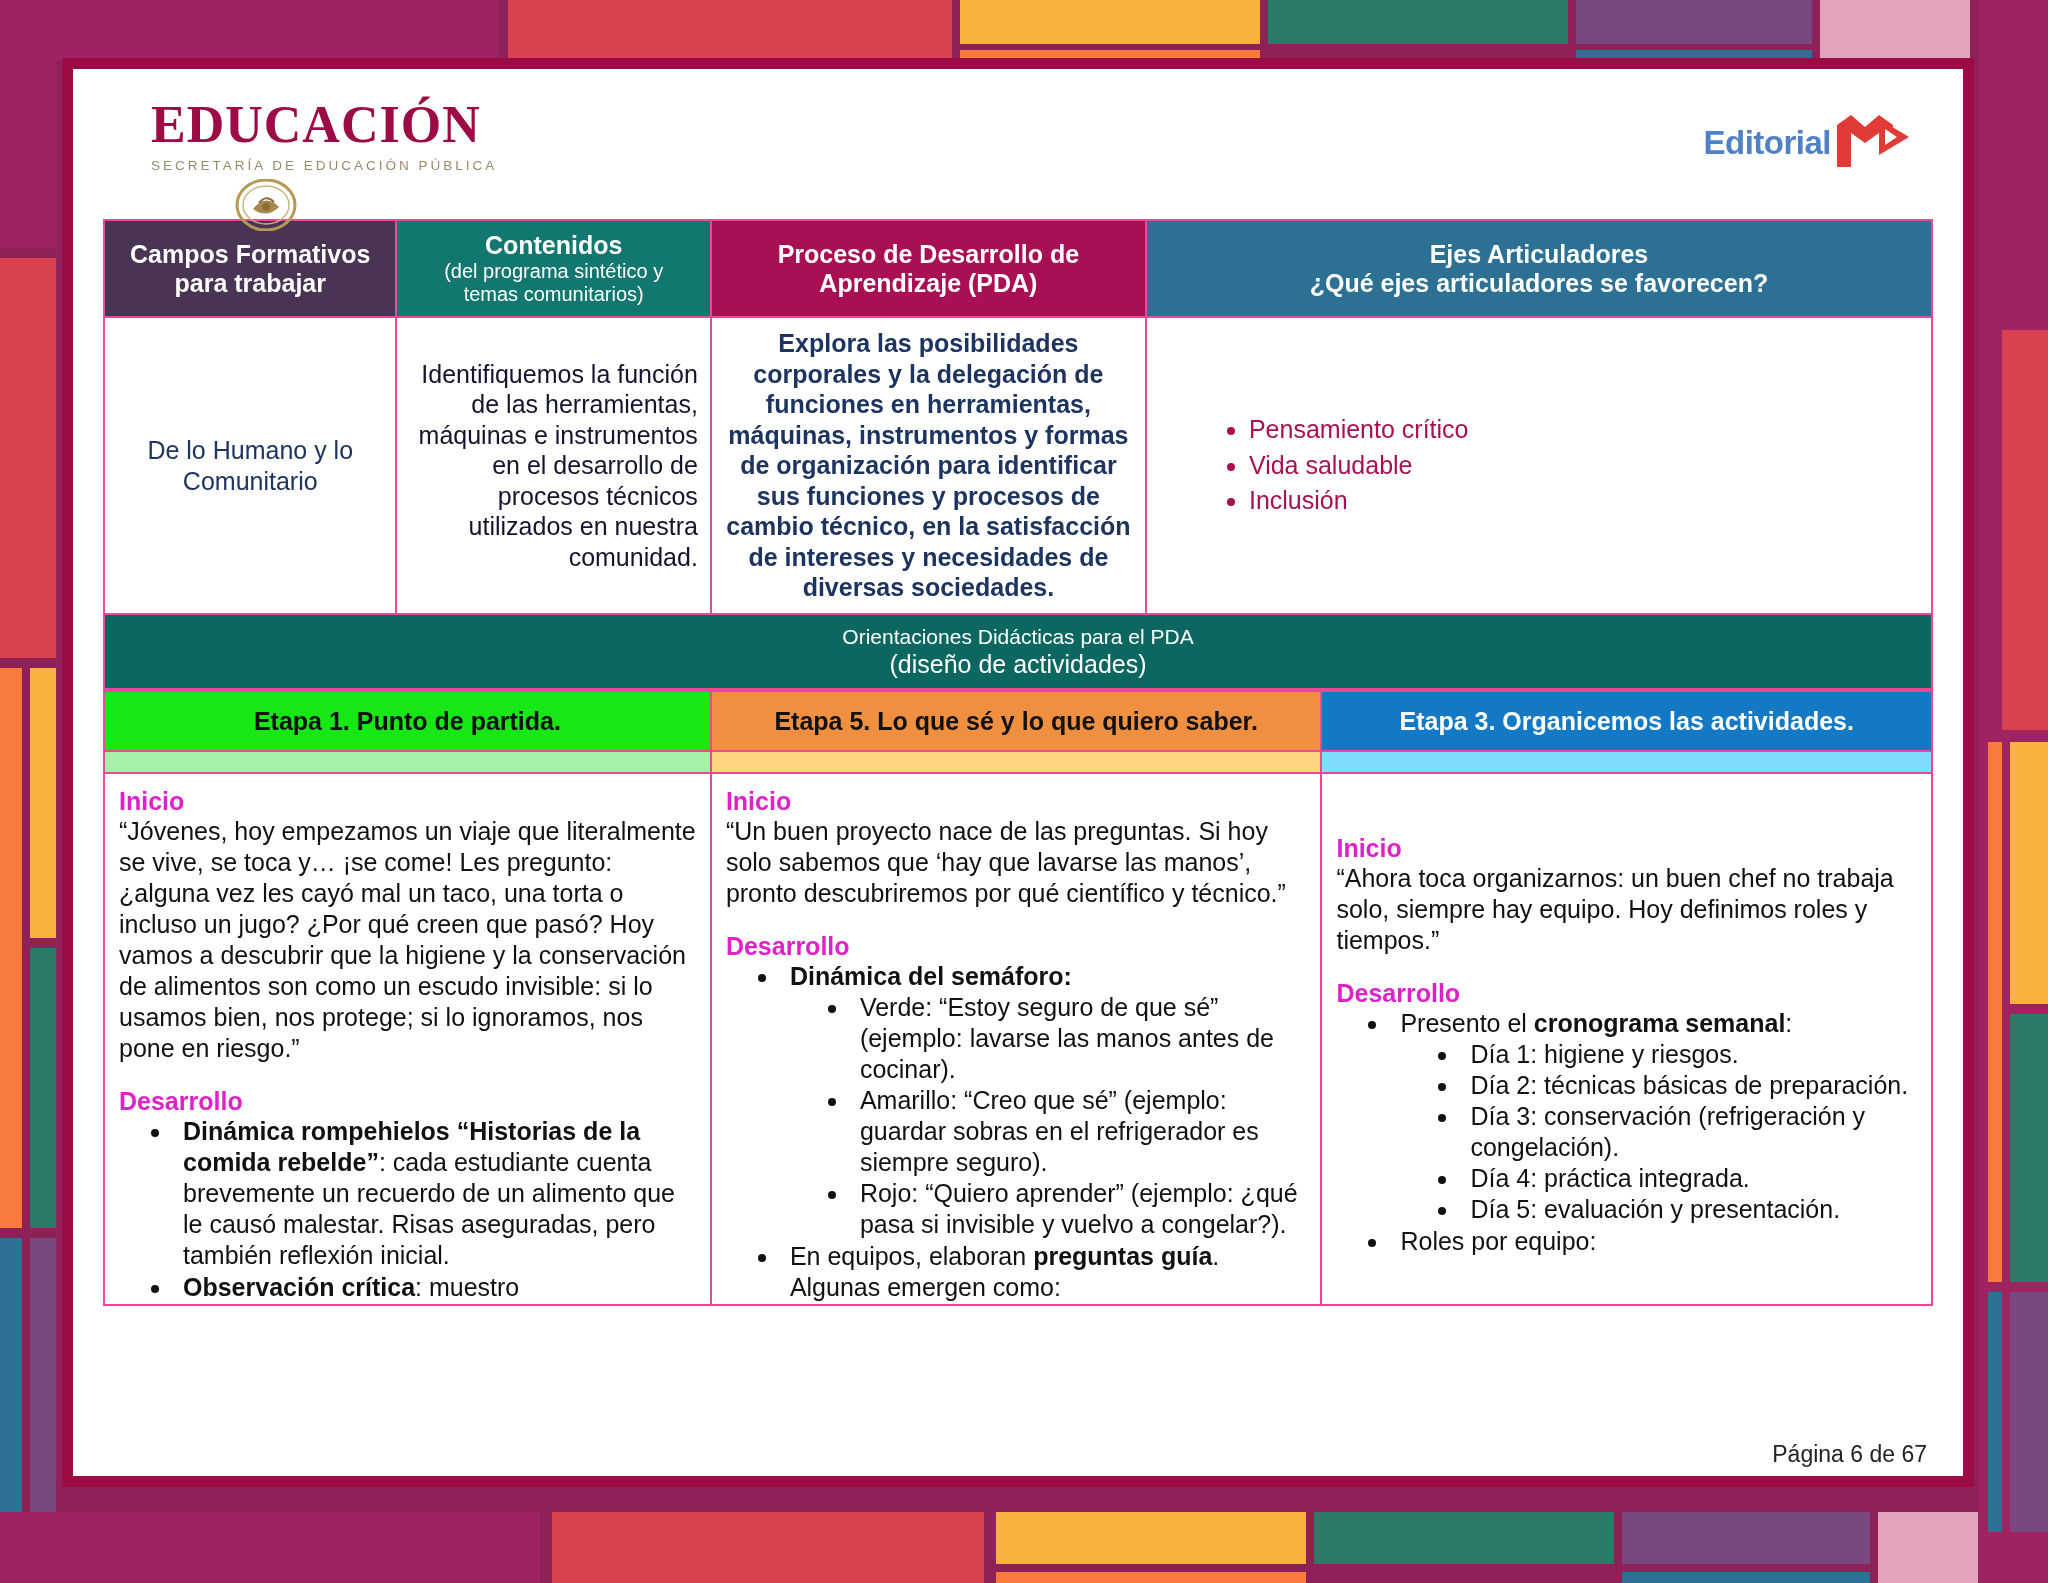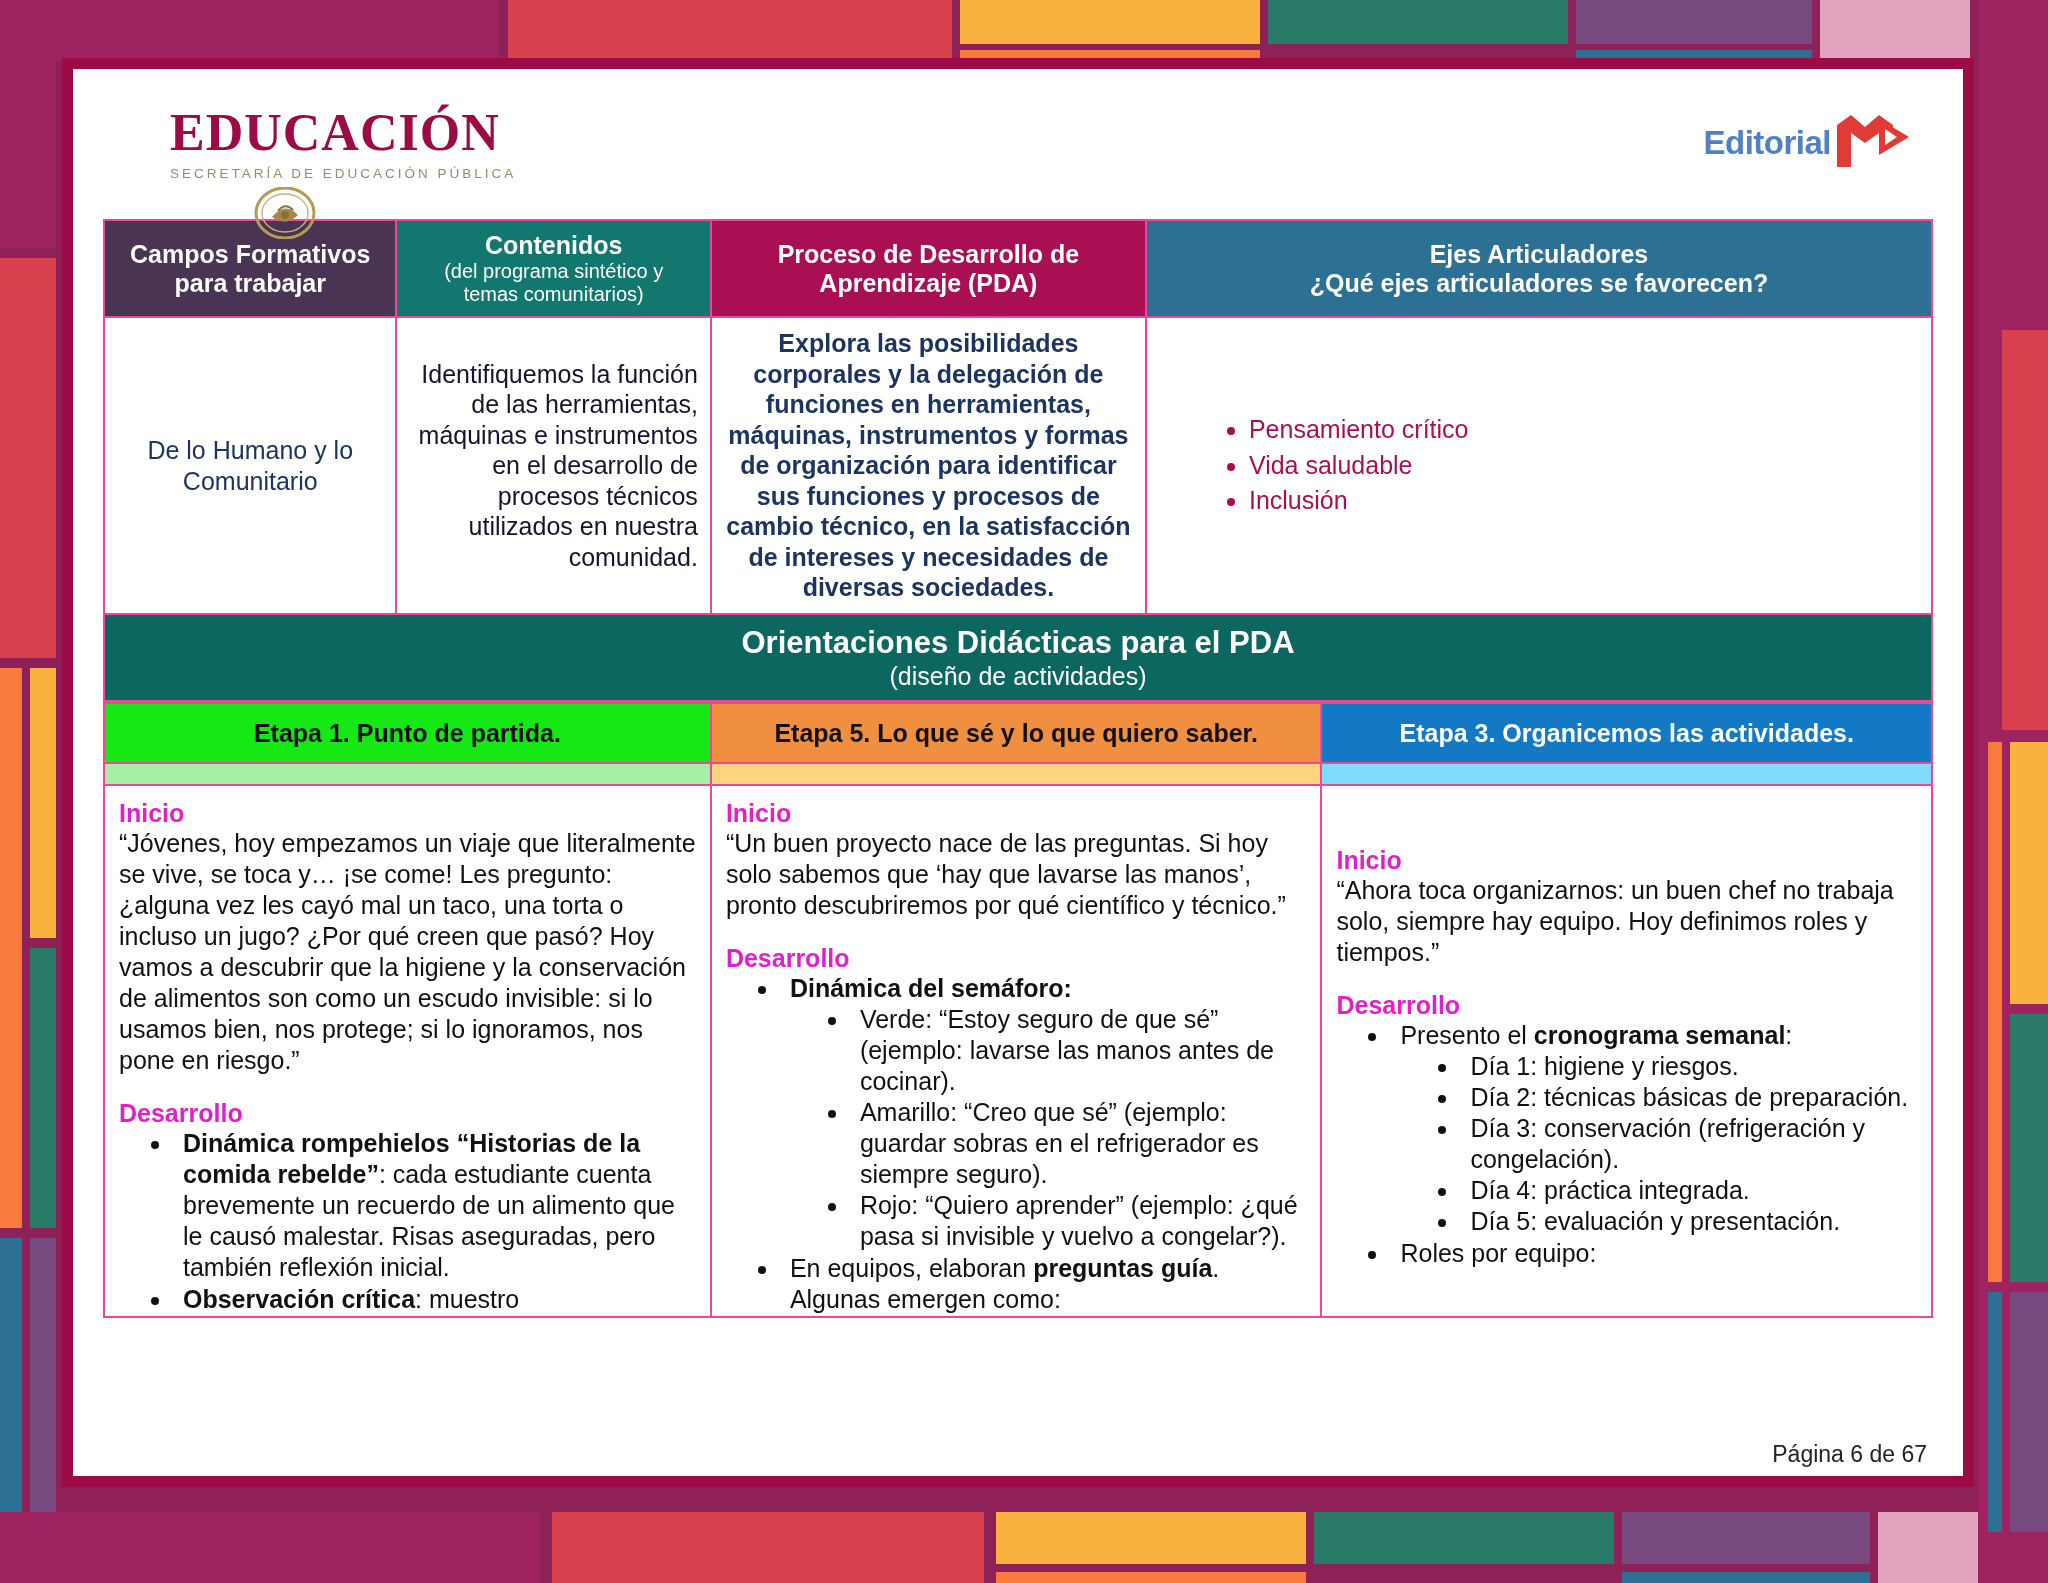--- a/index.html
+++ b/index.html
@@ -21,21 +21,21 @@
     left: 62px; top: 58px;
     width: 1912px; height: 1429px;
     background: #ffffff;
     border: 11px solid #9c0b45;
     z-index: 5;
   }
   .sheet-inner { position: relative; width: 100%; height: 100%; padding: 18px 30px 0 30px; }
 
   
   .page-header { position: relative; height: 132px; }
-  .sep-logo { position: absolute; left: 48px; top: 20px; margin-left: 19px; }
+  .sep-logo { position: absolute; left: 48px; top: 12px; }
   .sep-title {
     font-family: "Liberation Serif", serif;
     font-size: 52px; font-weight: 700; letter-spacing: 1px;
     color: #9c0b45; line-height: 1;
   }
   .sep-sub {
     margin-top: 7px;
     font-size: 13.5px; letter-spacing: 3.0px;
     color: #9a8a6a; font-weight: 400;
   }
@@ -64,21 +64,21 @@
   .cell.dark { color: #14142e; text-align: right; }
   .cell.pda  { color: #1d3461; font-weight: 700; padding: 10px 14px; }
 
   .ejes { padding: 10px 0 10px 60px; background: #fff; }
   .ejes li { color: #a81053; font-weight: 400; font-size: 25px; line-height: 1.42; margin-left: 42px; }
 
   .band-orient {
     background: #0c6760; color: #fff; text-align: center;
     padding: 9px 4px; line-height: 1.2;
   }
-  .band-orient .b1 { font-size: 31px; font-weight: 700; display: block; }
+  .band-orient .b1 { font-size: 21px; font-weight: 400; display: block; }
   .band-orient .b2 { font-size: 25px; font-weight: 400; display: block; }
 
   .etapa { text-align: center; font-weight: 700; font-size: 25px; padding: 14px 8px; line-height: 1.2; }
   .etapa.e1 { background: #16e816; color: #111111; }
   .etapa.e2 { background: #ef8f3f; color: #111111; }
   .etapa.e3 { background: #1479c4; color: #ffffff; }
 
   .strip { height: 22px; padding: 0; }
   .strip.s1 { background: #a6efa6; }
   .strip.s2 { background: #ffd481; }

